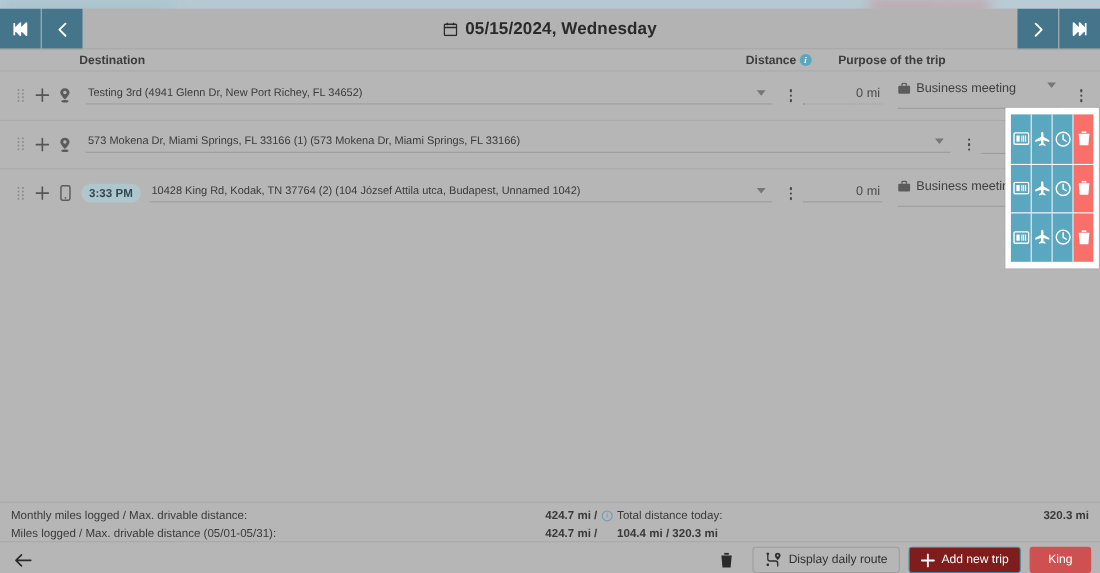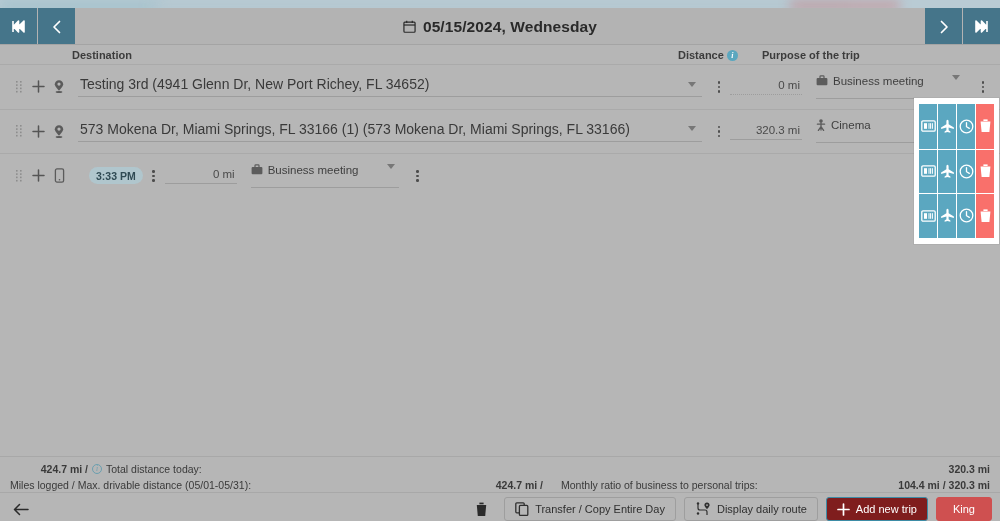--- a/index.html
+++ b/index.html
@@ -146,38 +146,38 @@
     color: #5b5b5b;
     cursor: pointer;
   }
   .time-chip {
     background: #b0c6cd;
     color: #2f4a53;
     font-size: 10.5px;
     font-weight: bold;
     border-radius: 11px;
     padding: 2.5px 7px;
-    margin-left: 19px;
+    margin-left: 4px;
     white-space: nowrap;
   }
   .dest-wrap {
     position: relative;
     flex: 1;
     margin-left: 8px;
     margin-right: 6px;
     height: 24px;
     display:flex; align-items:center;
   }
   .dest-input {
     width: 100%;
     border: none;
     border-bottom: 1px solid #9d9d9d;
     background: transparent;
     font-family: "Liberation Sans", sans-serif;
-    font-size: 14px;
+    font-size: 10px;
     color: #3a3a3a;
     padding: 0 22px 4px 2px;
     outline: none;
   }
   .dest-caret {
     position:absolute; right: 6px; top: 7px;
     width:0;height:0;
     border-left:4px solid transparent;
     border-right:4px solid transparent;
     border-top:5px solid #777;
@@ -495,30 +495,20 @@
         <span class="dest-caret"></span>
       </span>
       <span class="kebab">
           <i></i>
           <i></i>
           <i></i>
         </span>
       <span class="dist-cell">
         <input class="dist-val" readonly="" value="320.3 mi" style="">
       </span>
-      <span class="purpose-cell">
-        <span class="p-ico">
-          <svg width="10" height="12" viewBox="0 0 10 12">
-              <circle cx="5" cy="2" r="1.8" fill="#5c5c5c"></circle>
-              <path d="M5 3.6 L5 11 M1.4 5.2 L8.6 5.2 M5 7.6 L2.4 11.4 M5 7.6 L7.6 11.4" stroke="#5c5c5c" stroke-width="1.3" stroke-linecap="round" fill="none"></path>
-            </svg>
-        </span>
-        <span class="p-label">Cinema</span>
-        <span class="p-caret"></span>
-      </span>
       <span class="kebab row-kebab">
           <i></i>
           <i></i>
           <i></i>
         </span>
     </div>
 
     <div class="trip-row">
       <span class="drag-handle">
         <svg width="8" height="14" viewBox="0 0 8 14">
@@ -539,20 +529,24 @@
             <path d="M6.5 1 V12 M1 6.5 H12" stroke="#555" stroke-width="1.5" stroke-linecap="round"></path>
           </svg>
       </span>
       <span class="type-ico">
         <svg width="11" height="15" viewBox="0 0 11 15">
             <rect x="1.4" y="0.9" width="8.2" height="13.2" rx="1.6" fill="none" stroke="#5b5b5b" stroke-width="1.3"></rect>
             <circle cx="5.5" cy="11.8" r="0.8" fill="#5b5b5b"></circle>
           </svg>
       </span>
       <span class="time-chip">3:33 PM</span>
+      <span class="dest-wrap">
+        <input class="dest-input" readonly="" value="10428 King Rd, Kodak, TN 37764 (2) (104 József Attila utca, Budapest, Unnamed 1042)" style="">
+        <span class="dest-caret"></span>
+      </span>
       <span class="kebab">
           <i></i>
           <i></i>
           <i></i>
         </span>
       <span class="dist-cell">
         <input class="dist-val" readonly="" value="0 mi" style="">
       </span>
       <span class="purpose-cell">
         <span class="p-ico">
@@ -650,60 +644,51 @@
             </svg>
         </span>
       </div>
     </div>
   </div>
 
   <div id="empty-space"></div>
 
   <div id="summary">
     <div class="sum-line">
+      <span class="sum-left-label">Monthly miles logged / Max. drivable distance:</span>
       <span class="sum-left-val">424.7 mi /</span>
       <span class="sum-info">
           <span class="ring">i</span>
         </span>
       <span class="sum-right-label">Total distance today:</span>
       <span class="sum-right-val">320.3 mi</span>
     </div>
     <div class="sum-line">
       <span class="sum-left-label">Miles logged / Max. drivable distance (05/01-05/31):</span>
       <span class="sum-left-val">424.7 mi /</span>
       <span class="sum-info"></span>
-      <span class="sum-right-label">Monthly ratio of business to personal trips:</span>
       <span class="sum-right-val">104.4 mi / 320.3 mi</span>
     </div>
   </div>
 
   <div id="toolbar">
     <span class="back-arrow">
       <svg width="16" height="13" viewBox="0 0 16 13">
           <path d="M15 6.5 H2 M6.5 1.5 L1.5 6.5 L6.5 11.5" fill="none" stroke="#2b2b2b" stroke-width="1.5" stroke-linecap="round" stroke-linejoin="round"></path>
         </svg>
     </span>
     <span class="tb-spacer"></span>
 
     <span class="tb-trash">
       <svg width="13" height="15" viewBox="0 0 13 15">
           <path d="M1.8 3 H11.2 L10.2 14 H2.8 Z" fill="#2b2b2b"></path>
           <rect x="4.4" y="0.6" width="4.2" height="1.7" fill="#2b2b2b"></rect>
         </svg>
     </span>
 
-    <button class="tb-btn">
-      <span>
-        <svg width="14" height="14" viewBox="0 0 14 14">
-            <rect x="0.8" y="0.8" width="8.4" height="10" rx="1" fill="none" stroke="#2f2f2f" stroke-width="1.3"></rect>
-            <rect x="4.4" y="3.4" width="8.4" height="10" rx="1" fill="#b6b6b6" stroke="#2f2f2f" stroke-width="1.3"></rect>
-          </svg>
-      </span>
-      <span>Transfer / Copy Entire Day</span>
-    </button>
 
     <button class="tb-btn">
       <span>
         <svg width="16" height="14" viewBox="0 0 16 14">
             <path d="M3 1 V6 a2 2 0 0 0 2 2 H10 a2 2 0 0 1 2 2 V13" fill="none" stroke="#2f2f2f" stroke-width="1.2"></path>
             <circle cx="3" cy="1.4" r="1.2" fill="#2f2f2f"></circle>
             <circle cx="3" cy="11.5" r="1.2" fill="#2f2f2f"></circle>
             <path d="M12 0.6 c-1.5 0-2.6 1.1-2.6 2.5 0 1.6 2.6 4.2 2.6 4.2 s2.6-2.6 2.6-4.2 C14.6 1.7 13.5 0.6 12 0.6 Z" fill="#2f2f2f"></path>
             <circle cx="12" cy="3.1" r="0.9" fill="#b6b6b6"></circle>
           </svg>

